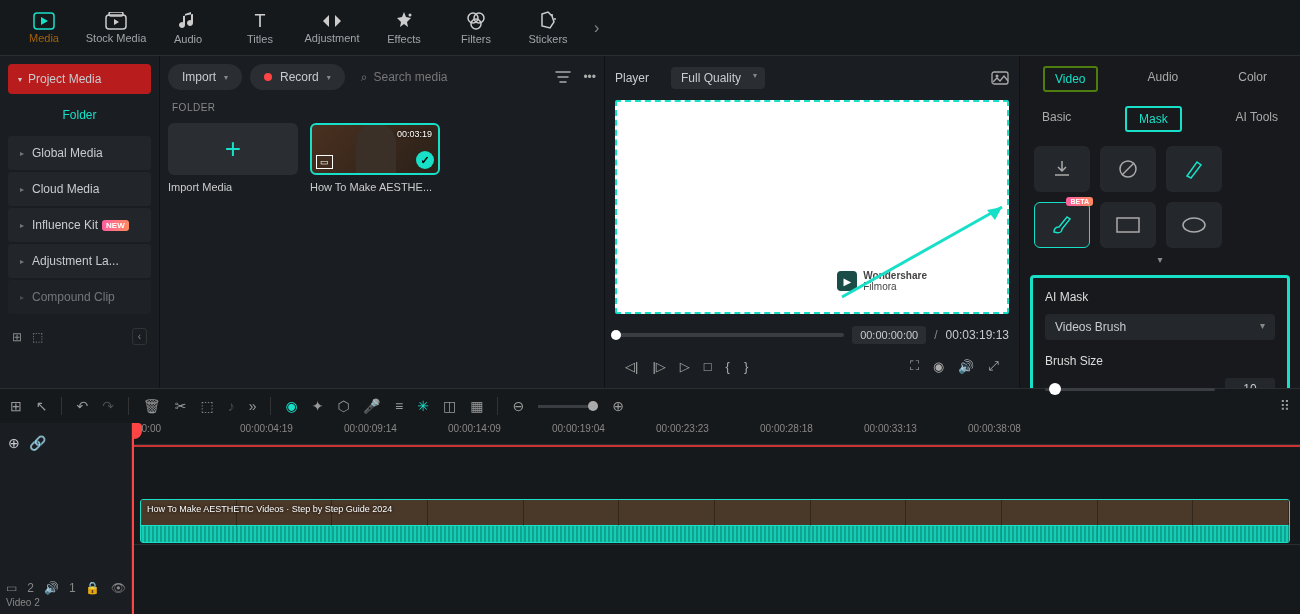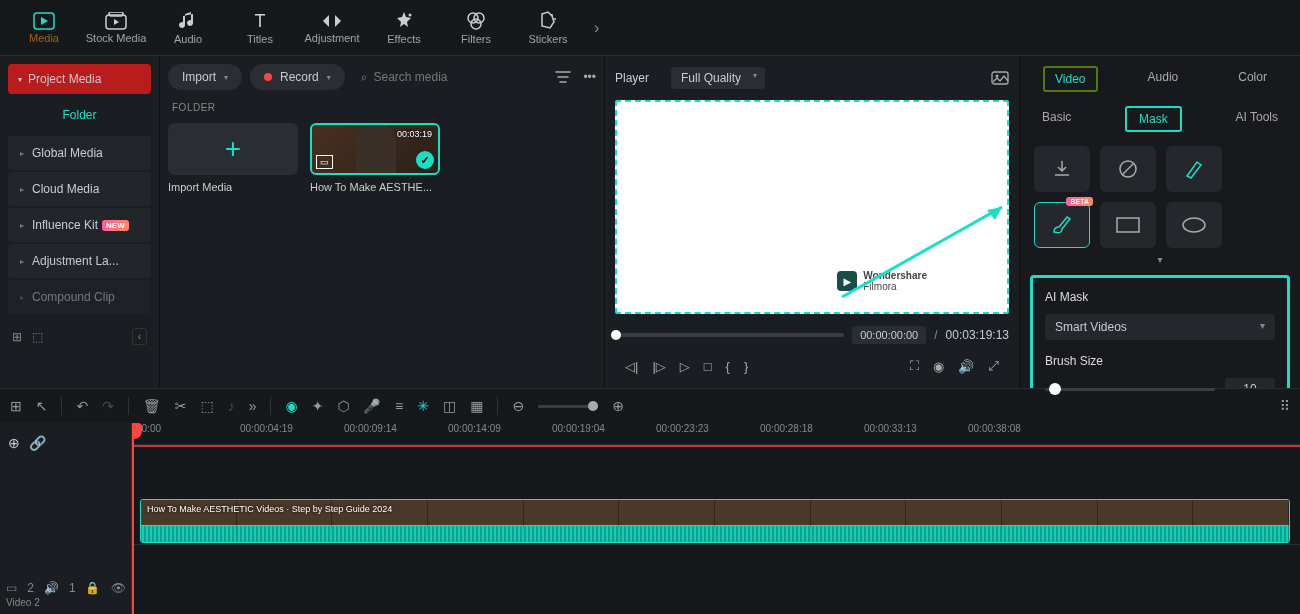--- a/index.html
+++ b/index.html
@@ -358,21 +358,21 @@
         <div class="mask-cell">
             <svg width="28" height="18" viewBox="0 0 28 18">
               <ellipse cx="14" cy="9" rx="11" ry="7" stroke="#aaa" stroke-width="1.5" fill="none"></ellipse>
             </svg>
           </div>
       </div>
       <div class="expand-bar">▾</div>
       <div class="ai-mask-panel">
         <div class="panel-title">AI Mask</div>
         <div class="select-box">
-            <span>Smart Videos</span>
+            <span>Videos Brush</span>
           </div>
         <div class="panel-title">Brush Size</div>
         <div class="slider-row">
           <div class="slider">
               <div class="slider-thumb"></div>
             </div>
           <div class="num-box">10</div>
         </div>
       </div>
       <div class="add-mask-btn">Add Mask</div>

